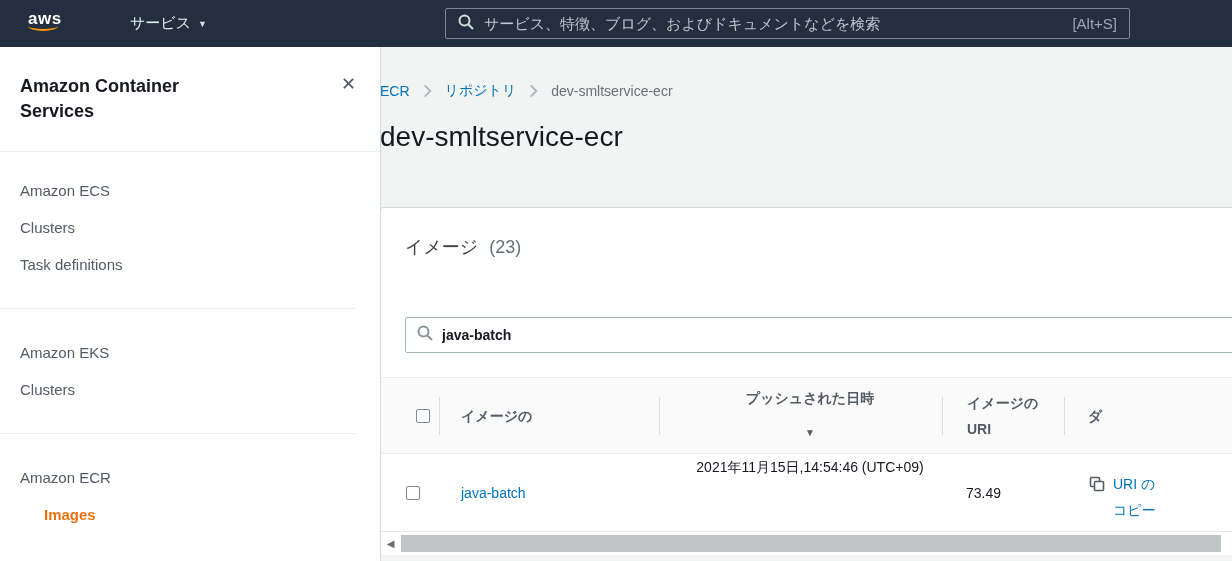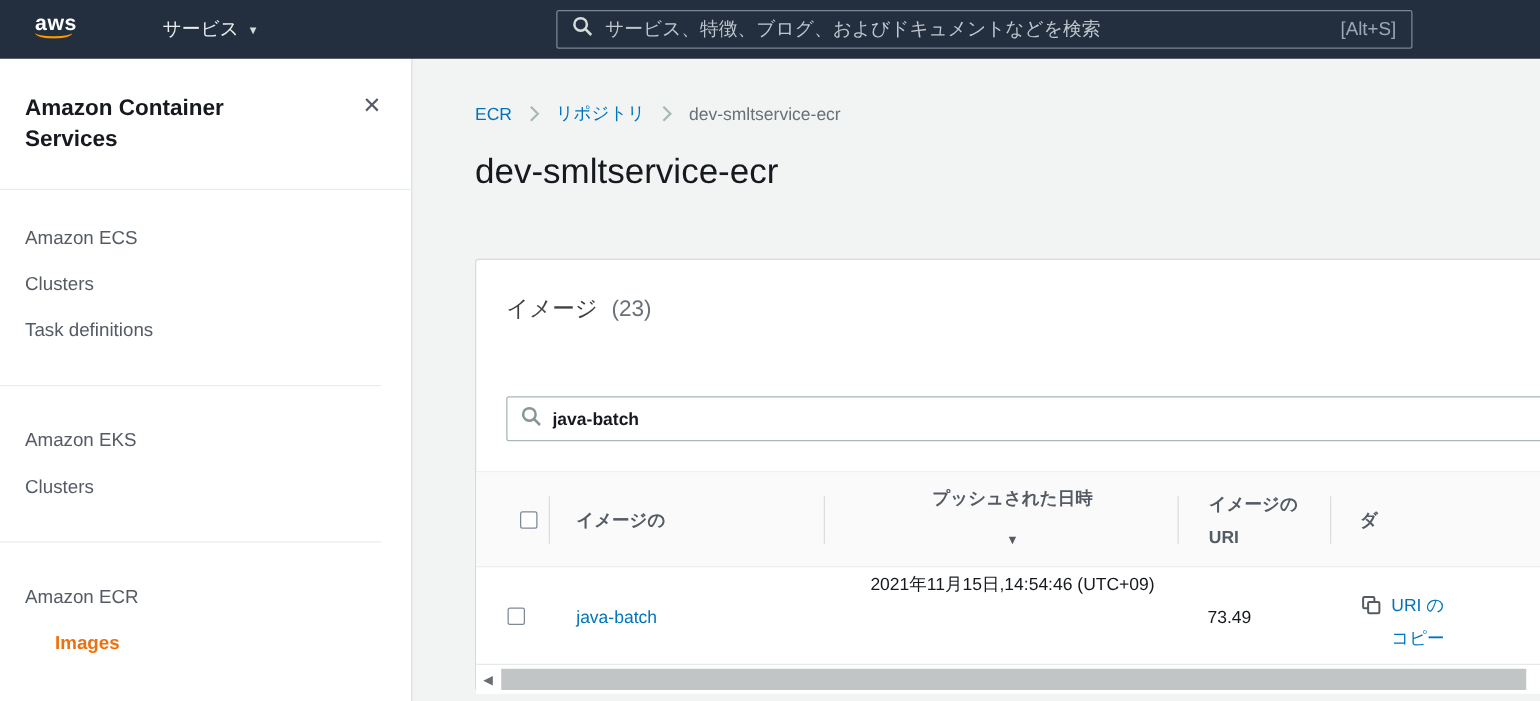--- a/index.html
+++ b/index.html
@@ -12,21 +12,21 @@
   .logo-text { color:#fff; font-weight:bold; font-size:17px; letter-spacing:0.5px; line-height:18px; }
   .logo-swoosh { width:30px; height:6px; border-bottom:2.5px solid #ff9900; border-radius:0 0 60% 60% / 0 0 100% 100%; margin-top:-3px; }
   .services { position:absolute; left:110px; top:0; height:47px; display:flex; align-items:center; gap:7px; color:#eaeded; font-size:15px; cursor:pointer;margin-left:20px; }
   .services-caret { font-size:9px; color:#d5dbdb; }
   .nav-search { position:absolute; left:445px; top:8px; width:685px; height:31px; border:1px solid #7d8591; border-radius:2px; background:#232f3e; display:flex; align-items:center; padding:0 12px; gap:10px; }
   .nav-search input { flex:1; background:transparent; border:none; outline:none; color:#cfd4da; font-size:15px; font-family:inherit; }
   .nav-search input::placeholder { color:#bfc6cd; opacity:1; }
   .nav-shortcut { color:#9ba7b3; font-size:15px; white-space:nowrap; }
 
   
-  .sidebar { position:absolute; top:47px; left:0; width:330px; bottom:0; background:#fff; border-right:1px solid #d5dbdb; z-index:5; }
+  .sidebar { position:absolute; top:47px; left:0; width:381px; bottom:0; background:#fff; border-right:1px solid #d5dbdb; z-index:5; }
   .sidebar-header { position:relative; height:105px; padding:27px 20px 0 20px; border-bottom:1px solid #eaeded; }
   .sidebar-title { font-size:18px; font-weight:bold; color:#16191f; line-height:25px; width:235px; }
   .sidebar-close { position:absolute; right:24px; top:27px; font-size:18px; color:#545b64; cursor:pointer; line-height:20px; }
   .side-nav ul { list-style:none; }
   .side-group { margin-top:20px; }
   .side-nav li { height:37px; display:flex; align-items:center; padding:0 20px; font-size:15px; color:#545b64; cursor:pointer; }
   .side-nav li.active { color:#ec7211; font-weight:bold; padding-left:44px; }
   .side-div { border:0; border-top:1px solid #eaeded; margin:25px 24px 25px 0; }
 
   

